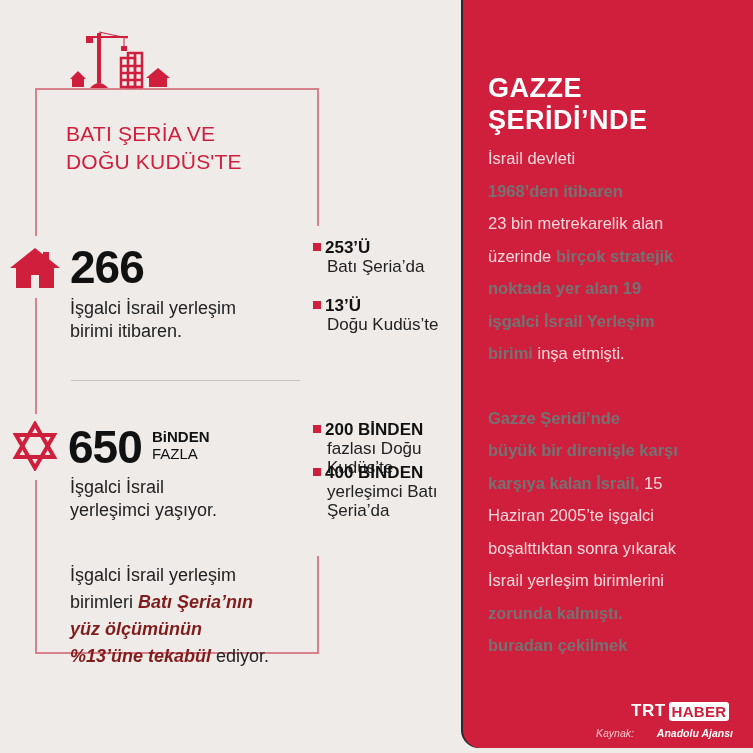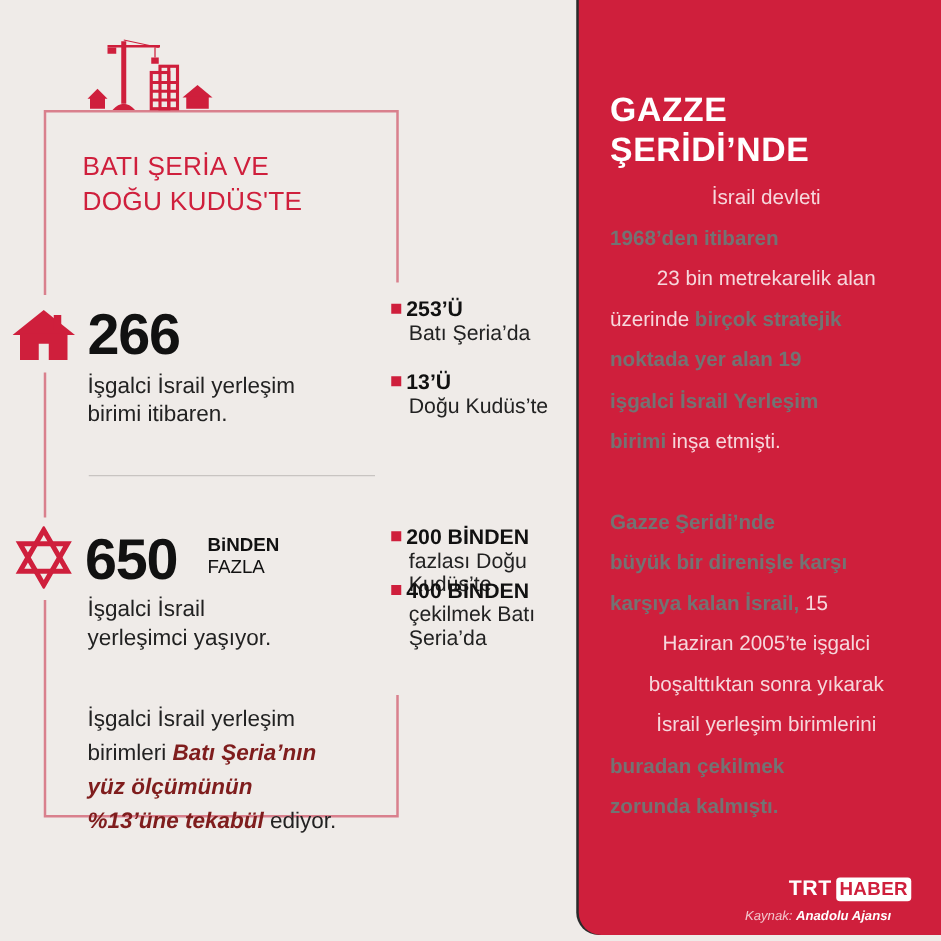--- a/index.html
+++ b/index.html
@@ -44,32 +44,32 @@
     }
     .right-title {
       position: absolute; left: 488px; top: 72px; color: #fff; font-weight: 700;
       font-size: 27px; line-height: 32px; letter-spacing: 0.5px;
     }
     .right-body {
       position: absolute; left: 488px; top: 142px; width: 250px; color: #fff;
       font-size: 16.5px; line-height: 32.5px;
     }
     .right-body .ln { display: block; white-space: nowrap; }
-    .right-body .thin { color: #f6d7dc; font-weight: 400; text-align: center; }
+    .right-body .thin { color: #f6d7dc; font-weight: 400; }
     .right-body b { font-weight: 700; color: #737373; }
     .gap { height: 32px; }
     .logo { position: absolute; left: 631px; top: 701px; display: flex; align-items: center; }
     .logo .trt { color: #fff; font-weight: 900; font-size: 17px; letter-spacing: 0.5px; margin-right: 3px; }
     .logo .haber {
       background: #fff; color: #cf1f3c; font-weight: 900; font-size: 15px; padding: 1px 3px; border-radius: 3px;
       letter-spacing: 0.3px;
       text-align: center;
     }
     .source-line { position: absolute; left: 596px; top: 727px; font-size: 10.5px; font-style: italic; color: #f3c6ce; }
-    .source-line b { color: #fff; font-weight: 700; }
+    .source-line b { color: #fff; font-weight: 700; margin-left: 20px; }
   </style>
 </head>
 <body>
 
 <div class="left-panel">
 
   <div class="frame"></div>
 
   <div class="frame-gap" style="left:30px;top:236px;width:14px;height:62px;"></div>
   <div class="frame-gap" style="left:30px;top:414px;width:14px;height:66px;"></div>
@@ -135,36 +135,36 @@
     <div style="padding-left:14px">Doğu Kudüs’te</div>
   </div>
 
   <div class="divider"></div>
 
   <svg class="stat-icon" style="left:12px;top:421px;" width="46" height="50" viewBox="0 0 46 50">
     <polygon points="23,3 42,36 4,36" fill="none" stroke="#cf1f3c" stroke-width="4" stroke-linejoin="miter"></polygon>
     <polygon points="23,47 42,14 4,14" fill="none" stroke="#cf1f3c" stroke-width="4" stroke-linejoin="miter"></polygon>
   </svg>
   <div class="big-num" style="left:68px;top:420px;">650</div>
-  <div class="num-suffix" style="left:166px;top:428px;">
+  <div class="num-suffix" style="left:152px;top:428px;">
     <div><b>BiNDEN</b></div>
     <div>FAZLA</div>
   </div>
   <div class="desc" style="left:70px;top:476px;">
     <div>İşgalci İsrail</div>
     <div>yerleşimci yaşıyor.</div>
   </div>
   <div class="bullet" style="left:313px;top:420px;">
     <div><span class="sq"></span><span class="b-title">200 BİNDEN</span></div>
     <div style="padding-left:14px">fazlası Doğu</div>
     <div style="padding-left:14px">Kudüs’te</div>
   </div>
   <div class="bullet" style="left:313px;top:463px;">
     <div><span class="sq"></span><span class="b-title">400 BİNDEN</span></div>
-    <div style="padding-left:14px">çekilmek Batı</div>
+    <div style="padding-left:14px">yerleşimci Batı</div>
     <div style="padding-left:14px">Şeria’da</div>
   </div>
 
   <div class="bottom-text">
     <div>İşgalci İsrail yerleşim</div>
     <div><span>birimleri </span><b>Batı Şeria’nın</b></div>
     <div><b>yüz ölçümünün</b></div>
     <div><b>%13’üne tekabül</b><span> ediyor.</span></div>
   </div>
 </div>
@@ -182,22 +182,22 @@
   <span class="ln"><b>noktada yer alan 19</b></span>
   <span class="ln"><b>işgalci İsrail Yerleşim</b></span>
   <span class="ln"><b>birimi</b><span class="thin"> inşa etmişti.</span></span>
   <div class="gap"></div>
   <span class="ln"><b>Gazze Şeridi’nde</b></span>
   <span class="ln"><b>büyük bir direnişle karşı</b></span>
   <span class="ln"><b>karşıya kalan İsrail,</b><span class="thin"> 15</span></span>
   <span class="ln thin">Haziran 2005’te işgalci</span>
   <span class="ln thin">boşalttıktan sonra yıkarak</span>
   <span class="ln thin">İsrail yerleşim birimlerini</span>
+  <span class="ln"><b>zorunda kalmıştı.</b></span>
   <span class="ln"><b>buradan çekilmek</b></span>
-  <span class="ln"><b>zorunda kalmıştı.</b></span>
 </div>
 
 <div class="logo">
   <span class="trt">TRT</span>
   <span class="haber">HABER</span>
 </div>
 <div class="source-line">
   <span>Kaynak: </span><b>Anadolu Ajansı</b>
 </div>
 

